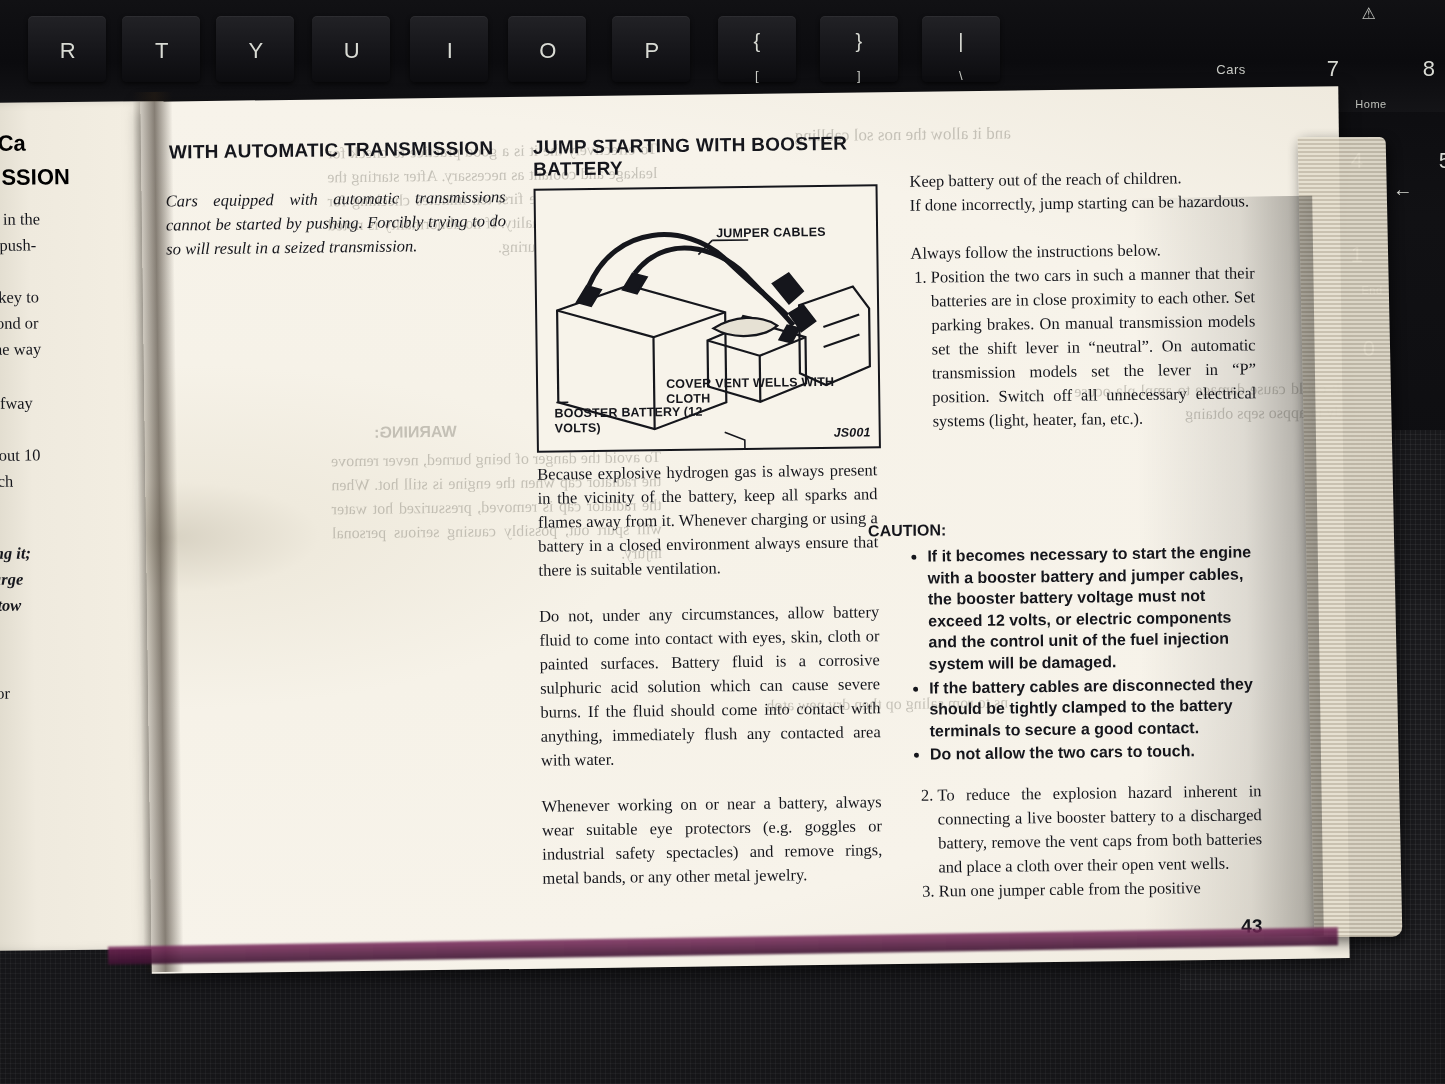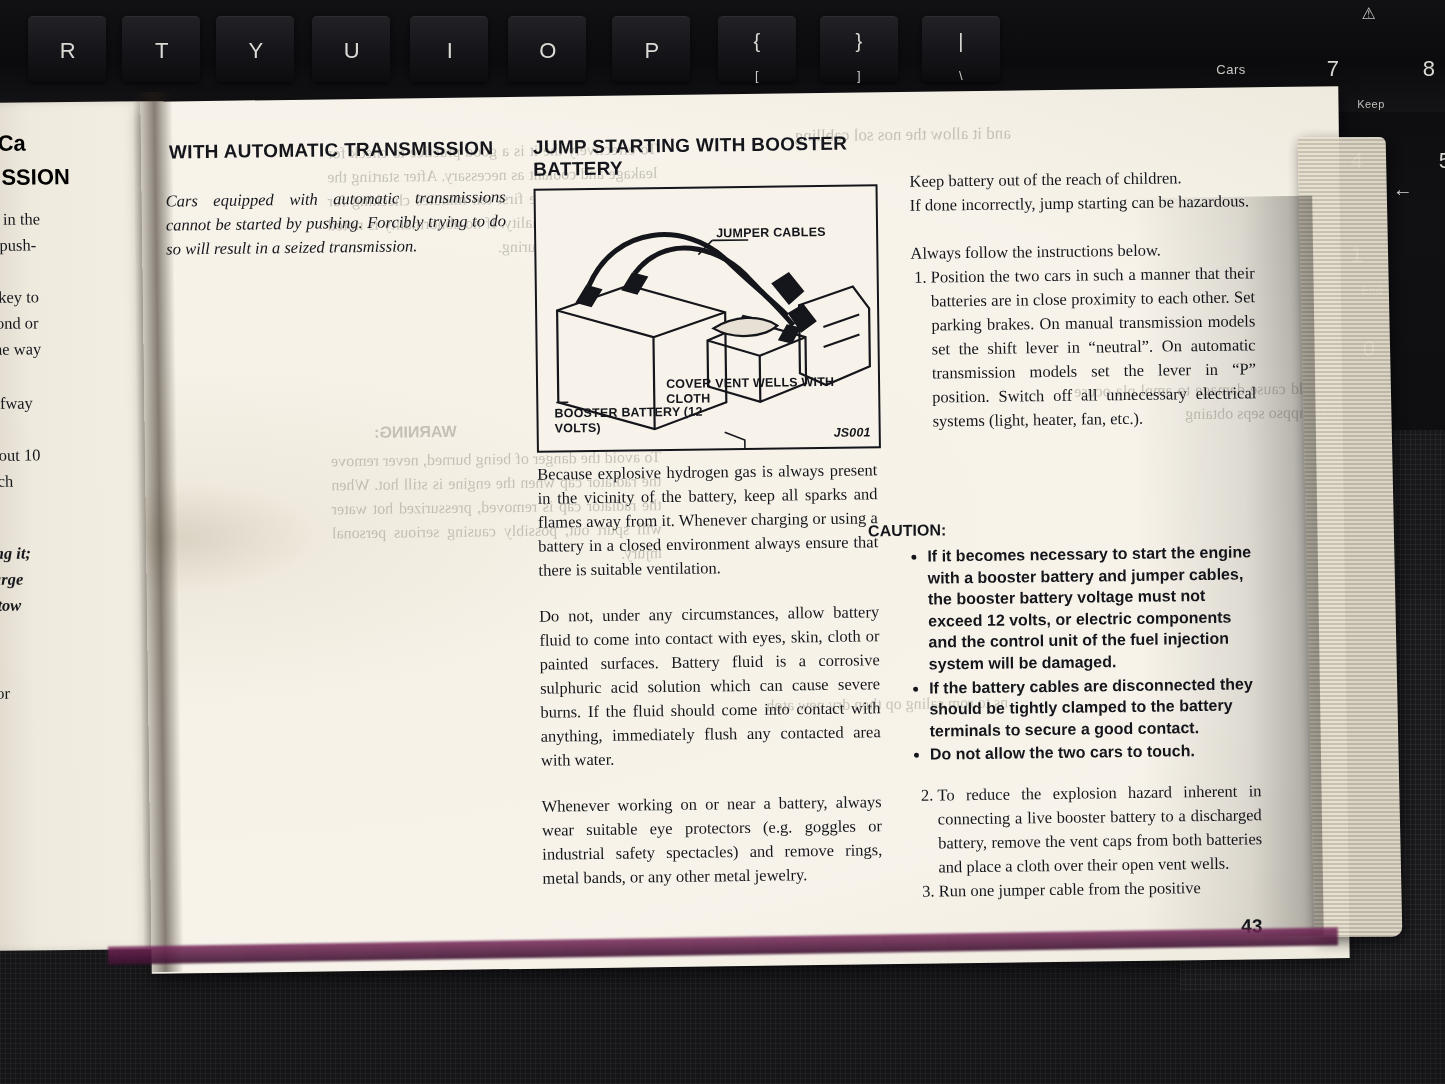--- a/index.html
+++ b/index.html
@@ -262,21 +262,21 @@
   <div class="key" style="left:740px; top:30px; width:34px; font-size:20px;">{</div>
   <div class="key small" style="left:742px; top:68px; width:30px;">[</div>
   <div class="key" style="left:842px; top:30px; width:34px; font-size:20px;">}</div>
   <div class="key small" style="left:844px; top:68px; width:30px;">]</div>
   <div class="key" style="left:944px; top:30px; width:34px; font-size:20px;">|</div>
   <div class="key small" style="left:946px; top:68px; width:30px;">\</div>
 
   <div class="key small" style="left:1196px; top:62px; width:70px;">Cars</div>
   <div class="key small" style="left:1108px; top:114px; width:78px;">Delete</div>
   <div class="key" style="left:1316px; top:56px; width:34px;">7</div>
-  <div class="key tiny" style="left:1340px; top:98px; width:62px;">Keep</div>
+  <div class="key tiny" style="left:1340px; top:98px; width:62px;">Home</div>
   <div class="key" style="left:1412px; top:56px; width:34px;">8</div>
   <div class="key" style="left:1340px; top:148px; width:34px;">4</div>
   <div class="key" style="left:1428px; top:148px; width:34px;">5</div>
   <div class="key" style="left:1386px; top:178px; width:34px; font-size:20px;">←</div>
   <div class="key" style="left:1340px; top:242px; width:34px;">1</div>
   <div class="key tiny" style="left:1348px; top:284px; width:48px;">End</div>
   <div class="key" style="left:1352px; top:336px; width:34px;">0</div>
   <div class="key tiny" style="left:1352px; top:4px; width:34px; font-size:16px;">⚠</div>
 
   <div id="book">

